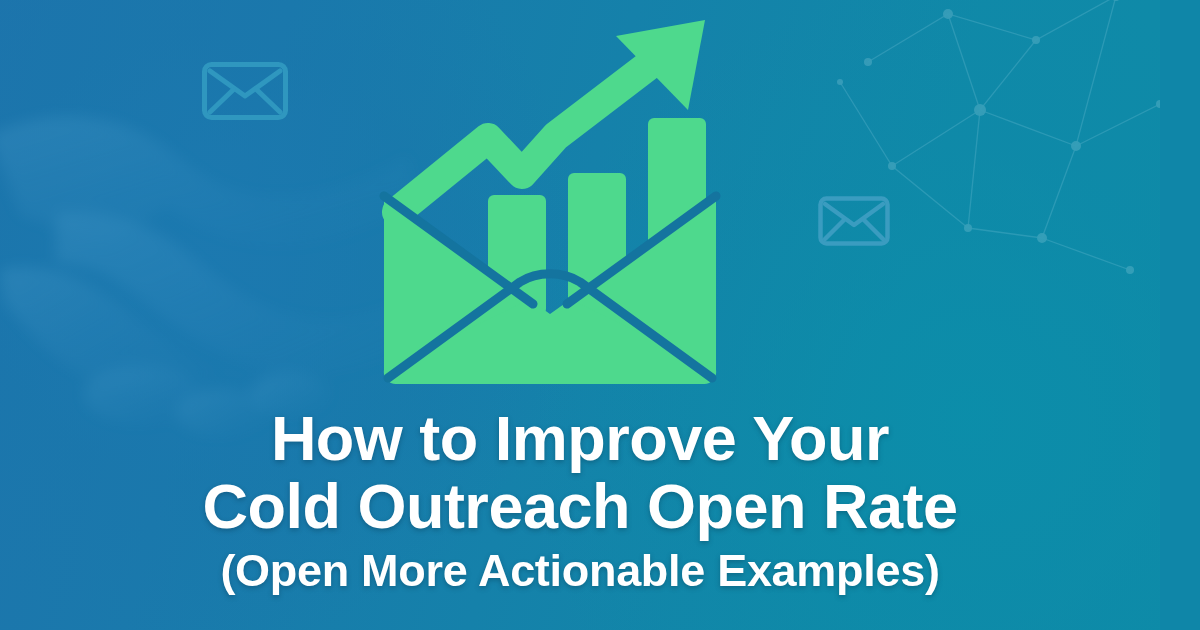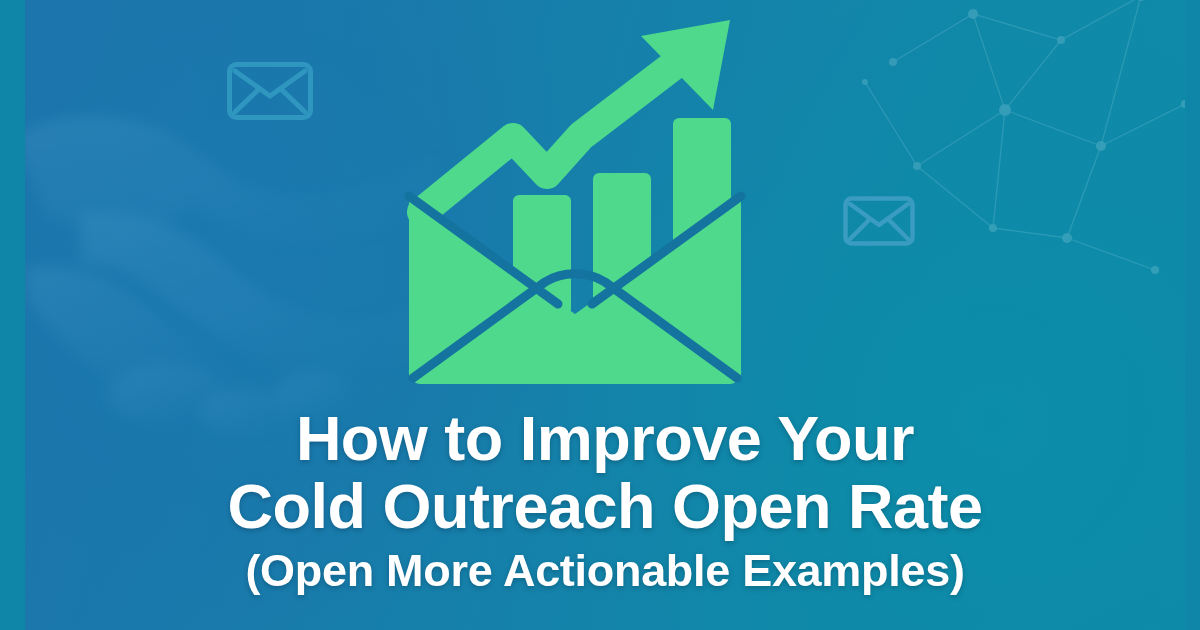--- a/index.html
+++ b/index.html
@@ -5,21 +5,20 @@
   html,body{margin:0;padding:0;}
   body{
     width:1200px;height:630px;overflow:hidden;
     font-family:"Liberation Sans","DejaVu Sans",sans-serif;
     background:#0f86a8;
   }
   .canvas{
     position:relative;width:1160px;height:630px;overflow:hidden;
     background:
       linear-gradient(105deg,#1d74ac 0%,#1a79ac 22%,#1581aa 48%,#1089a8 74%,#0e8ba8 100%);
-    margin-left: 25px;
   }
   
   .bg-glow-a{
     position:absolute;left:-180px;top:-120px;width:760px;height:760px;
     background:radial-gradient(circle at 50% 50%, rgba(28,121,176,.95) 0%, rgba(26,118,172,.45) 42%, rgba(26,118,172,0) 72%);
     pointer-events:none;
   }
   .bg-glow-b{
     position:absolute;right:-240px;bottom:-220px;width:860px;height:860px;
     background:radial-gradient(circle at 50% 50%, rgba(11,142,170,.85) 0%, rgba(13,138,168,.35) 45%, rgba(13,138,168,0) 74%);

